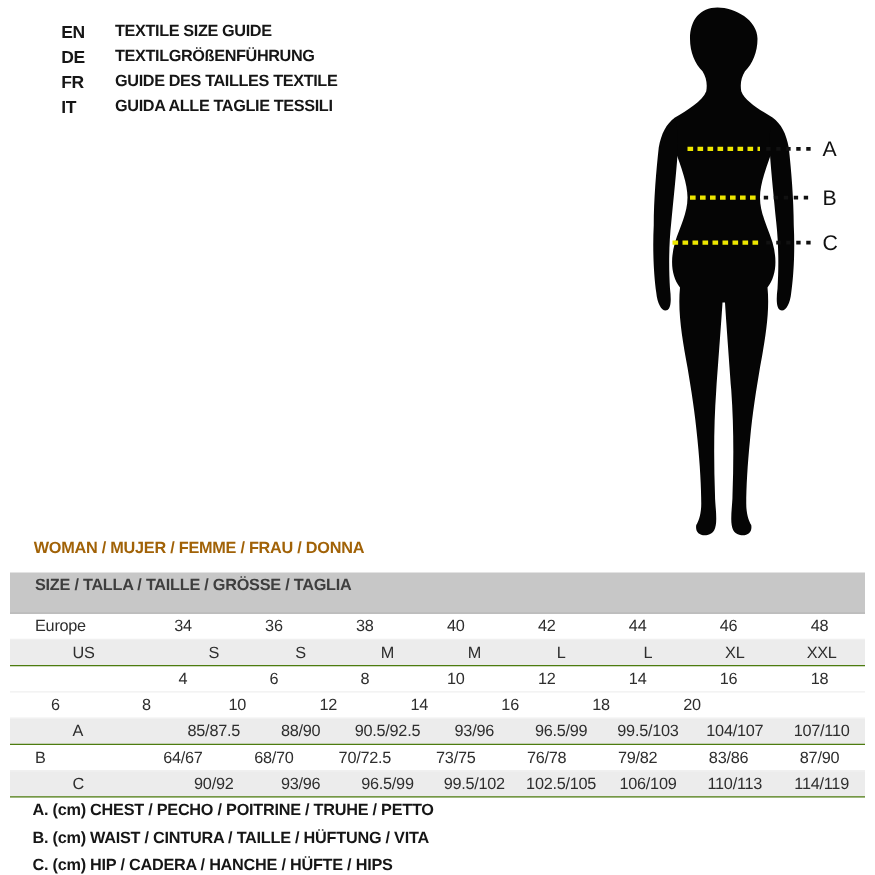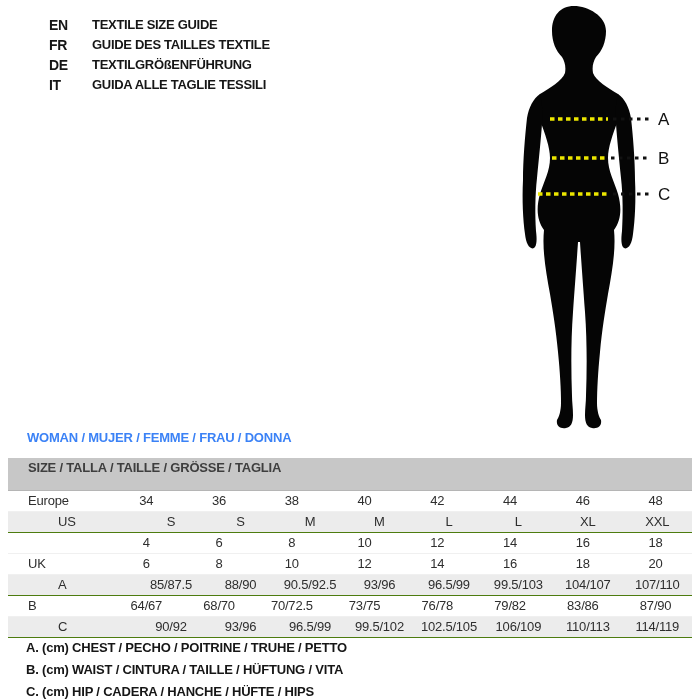--- a/index.html
+++ b/index.html
@@ -10,21 +10,21 @@
   }
   
   .lang-list{position:absolute;left:25px;top:15px;}
   .lang-row{display:flex;line-height:20px;margin-left:24px;}
   .lang-code{width:43px;font-weight:bold;font-size:14px;color:#161616;letter-spacing:-0.3px;}
   .lang-label{font-weight:bold;font-size:13px;color:#161616;letter-spacing:-0.3px;white-space:nowrap;text-align:right;}
   
   .figure-wrap{position:absolute;left:480px;top:0;width:220px;height:436px;}
   
   .section-title{position:absolute;left:27px;top:430px;font-weight:bold;font-size:13px;
-    color:#3b82f6;letter-spacing:-0.2px;white-space:nowrap;}
+    color:#a16207;letter-spacing:-0.2px;white-space:nowrap;}
   
   .size-table{position:absolute;left:8px;top:458px;width:684px;font-size:13px;color:#2e2e2e;}
   .thead{height:33px;line-height:19px;background:#c7c7c7;color:#3e3e3e;font-weight:bold;
     letter-spacing:-0.2px;padding-left:20px;box-sizing:border-box;white-space:nowrap;
     border-bottom:1px solid #b5b5b5;}
   .trow{display:flex;height:20px;line-height:20px;border-bottom:1px solid #f0f0f0;}
   .trow.striped{background:#ececec;border-bottom:1px solid #4d7c0f;padding-left:30px;}
   .cell{width:72.75px;text-align:center;letter-spacing:-0.2px;overflow:hidden;}
   .cell.label{width:102px;text-align:left;padding-left:20px;box-sizing:border-box;}
   
@@ -36,27 +36,27 @@
 <body>
 
 <div class="lang-list">
   <div class="lang-row">
     <span class="lang-code">EN</span>
     <span class="lang-label">TEXTILE SIZE GUIDE</span>
   </div>
 
 
   <div class="lang-row">
+    <span class="lang-code">DE</span>
+    <span class="lang-label">TEXTILGRÖßENFÜHRUNG</span>
+  </div>
+
+  <div class="lang-row">
     <span class="lang-code">FR</span>
     <span class="lang-label">GUIDE DES TAILLES TEXTILE</span>
-  </div>
-
-  <div class="lang-row">
-    <span class="lang-code">DE</span>
-    <span class="lang-label">TEXTILGRÖßENFÜHRUNG</span>
   </div>
 
   <div class="lang-row">
     <span class="lang-code">IT</span>
     <span class="lang-label">GUIDA ALLE TAGLIE TESSILI</span>
   </div>
 </div>
 
 <div class="figure-wrap">
   <svg width="220" height="436" viewBox="0 0 220 436" xmlns="http://www.w3.org/2000/svg">
@@ -164,21 +164,20 @@
         <div class="cell">4</div>
         <div class="cell">6</div>
         <div class="cell">8</div>
         <div class="cell">10</div>
         <div class="cell">12</div>
         <div class="cell">14</div>
         <div class="cell">16</div>
         <div class="cell">18</div>
       </div>
       <div class="trow">
-        <div class="cell label">UK</div>
         <div class="cell">6</div>
         <div class="cell">8</div>
         <div class="cell">10</div>
         <div class="cell">12</div>
         <div class="cell">14</div>
         <div class="cell">16</div>
         <div class="cell">18</div>
         <div class="cell">20</div>
       </div>
       <div class="trow striped">

